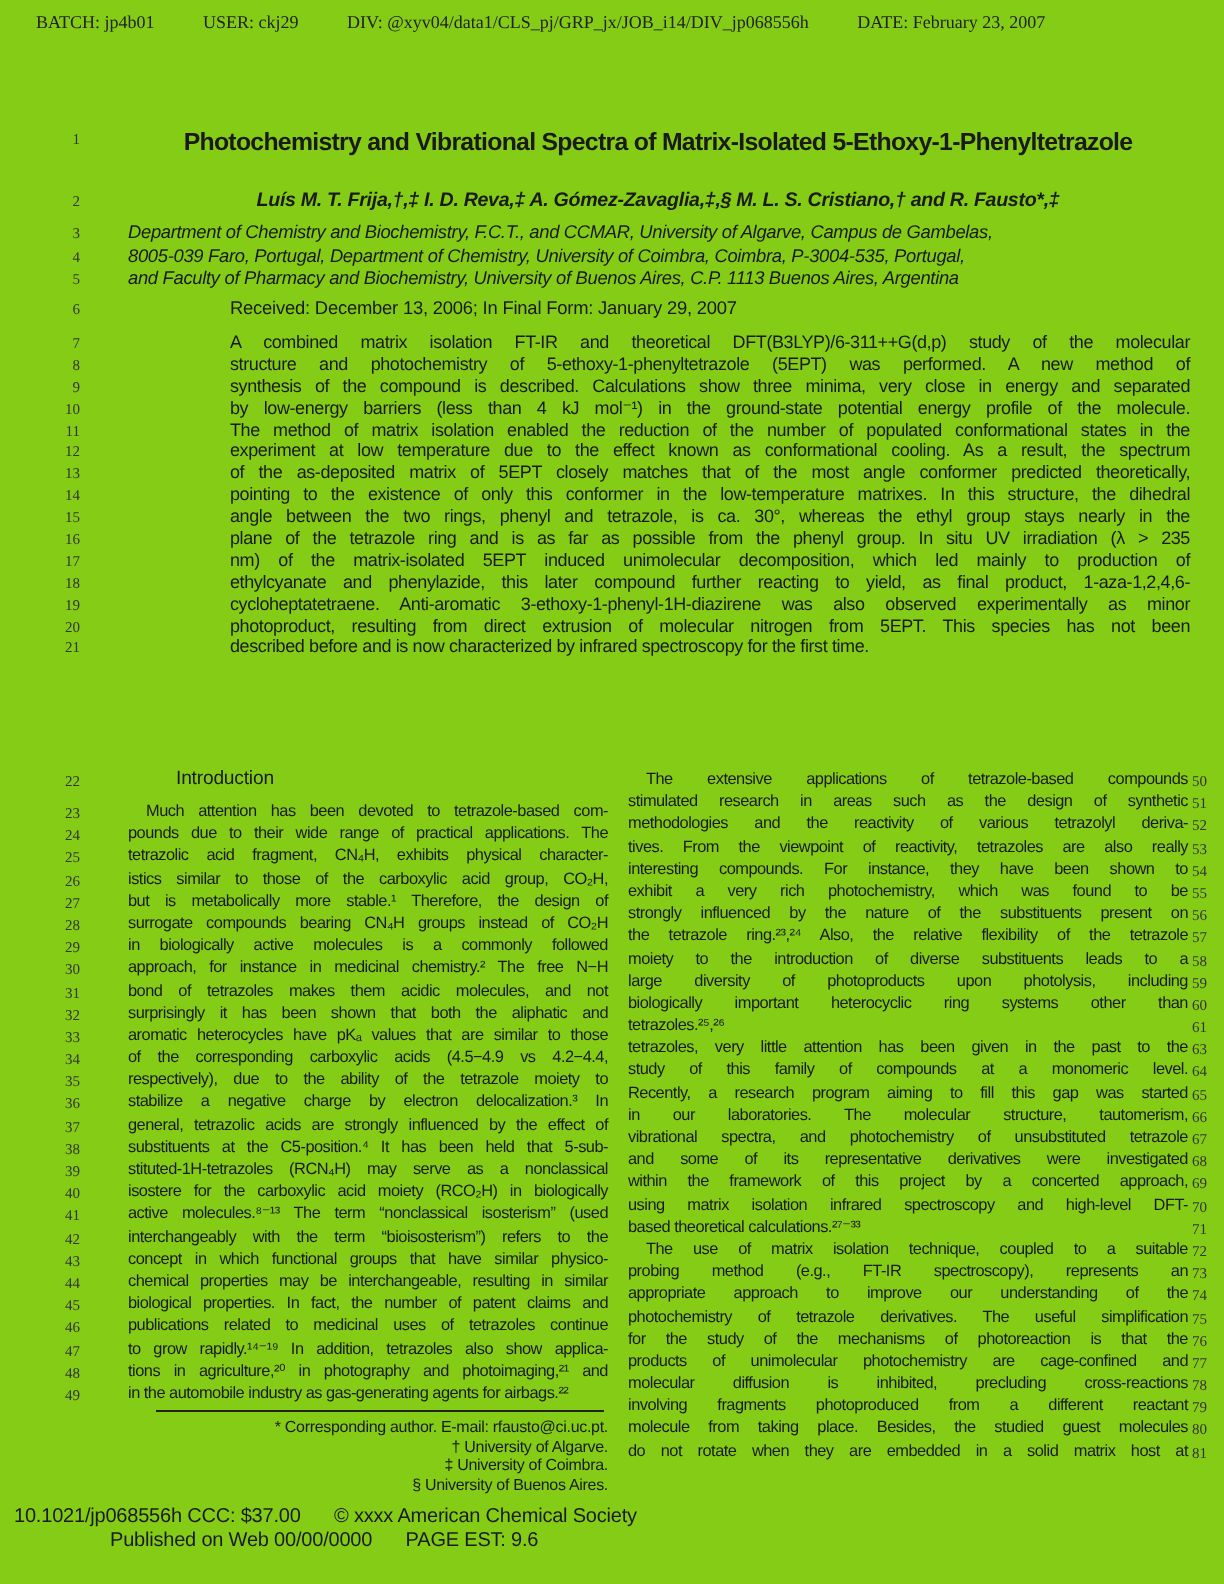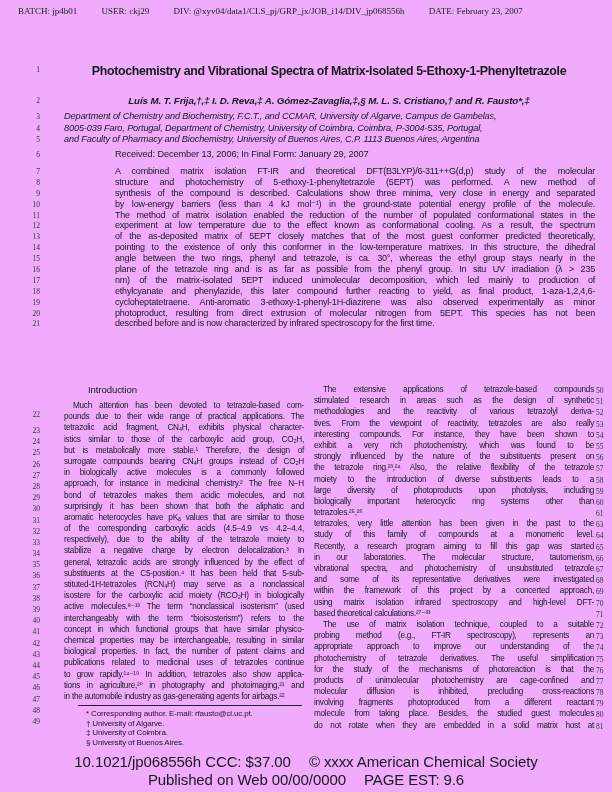--- a/index.html
+++ b/index.html
@@ -1,20 +1,20 @@
 <!DOCTYPE html>
 <html><head>
 <meta charset="utf-8">
 <style>
   html,body{margin:0;padding:0;background:#888;}
   .page{
     position:relative;
     width:612px;height:792px;
     margin:0 auto;
-    background:#f0abfc;
+    background:#84cc16;
     color:#1a1a1a;
     font-family:"Liberation Sans","DejaVu Sans",sans-serif;
     overflow:hidden;
   }
   
   .proof-header{
     position:absolute;top:6px;left:18px;right:10px;
     font-family:"Liberation Serif","DejaVu Serif",serif;
     font-size:9px;color:#222;white-space:nowrap;
   }
@@ -60,33 +60,33 @@
   .col-left{position:absolute;left:64px;top:384px;width:240px;}
   .col-right{position:absolute;left:314px;top:384px;width:280px;}
   .body-row{position:relative;height:11.2px;line-height:11.2px;}
   .body-row .txt{
     display:block;width:100%;
     font-size:8.2px;letter-spacing:-0.25px;white-space:nowrap;
     text-align:justify;text-align-last:justify;
   }
   .body-row.endline .txt{text-align-last:left;}
   .body-row.indent .txt{padding-left:9px;width:calc(100% - 9px);}
-  .col-left .ln{left:-38px;width:14px;text-align:right;margin-top:24px;}
+  .col-left .ln{left:-38px;width:14px;text-align:right;}
   .col-right .ln{right:-18px;width:16px;text-align:left;}
   .section-heading{height:16px;line-height:12px;position:relative;}
   .section-heading .txt{font-size:9.6px;font-weight:normal;letter-spacing:-0.1px;padding-left:24px;}
   
   .footnote-rule{border:none;border-top:1px solid #222;width:224px;margin:3px 0 3px 14px;}
   .footnote-line{
     font-size:8px;letter-spacing:-0.15px;line-height:9.6px;
-    padding-left:22px;white-space:nowrap;
-  }
-  
-  .footer{position:absolute;top:753px;left:0;right:0;text-align:center;font-size:15px;letter-spacing:-0.1px;}
-  .footer .row2{margin-top:1px;}
+    padding-left:22px;white-space:nowrap;text-align:right;
+  }
+  
+  .footer{position:absolute;top:753px;left:0;right:0;text-align:left;font-size:10px;letter-spacing:-0.1px;}
+  .footer .row2{margin-top:1px;padding-left:48px;}
   .footer span{margin:0 7px;}
 </style>
 </head>
 <body>
 
 <div class="page">
 
   <div class="proof-header">
     <span>BATCH: jp4b01</span>
     <span>USER: ckj29</span>
@@ -146,21 +146,21 @@
       <div class="abs-row front-row">
         <span class="ln">11</span>
         <span class="txt">The method of matrix isolation enabled the reduction of the number of populated conformational states in the</span>
       </div>
       <div class="abs-row front-row">
         <span class="ln">12</span>
         <span class="txt">experiment at low temperature due to the effect known as conformational cooling. As a result, the spectrum</span>
       </div>
       <div class="abs-row front-row">
         <span class="ln">13</span>
-        <span class="txt">of the as-deposited matrix of 5EPT closely matches that of the most guest conformer predicted theoretically,</span>
+        <span class="txt">of the as-deposited matrix of 5EPT closely matches that of the most angle conformer predicted theoretically,</span>
       </div>
       <div class="abs-row front-row">
         <span class="ln">14</span>
         <span class="txt">pointing to the existence of only this conformer in the low-temperature matrixes. In this structure, the dihedral</span>
       </div>
       <div class="abs-row front-row">
         <span class="ln">15</span>
         <span class="txt">angle between the two rings, phenyl and tetrazole, is ca. 30°, whereas the ethyl group stays nearly in the</span>
       </div>
       <div class="abs-row front-row">

